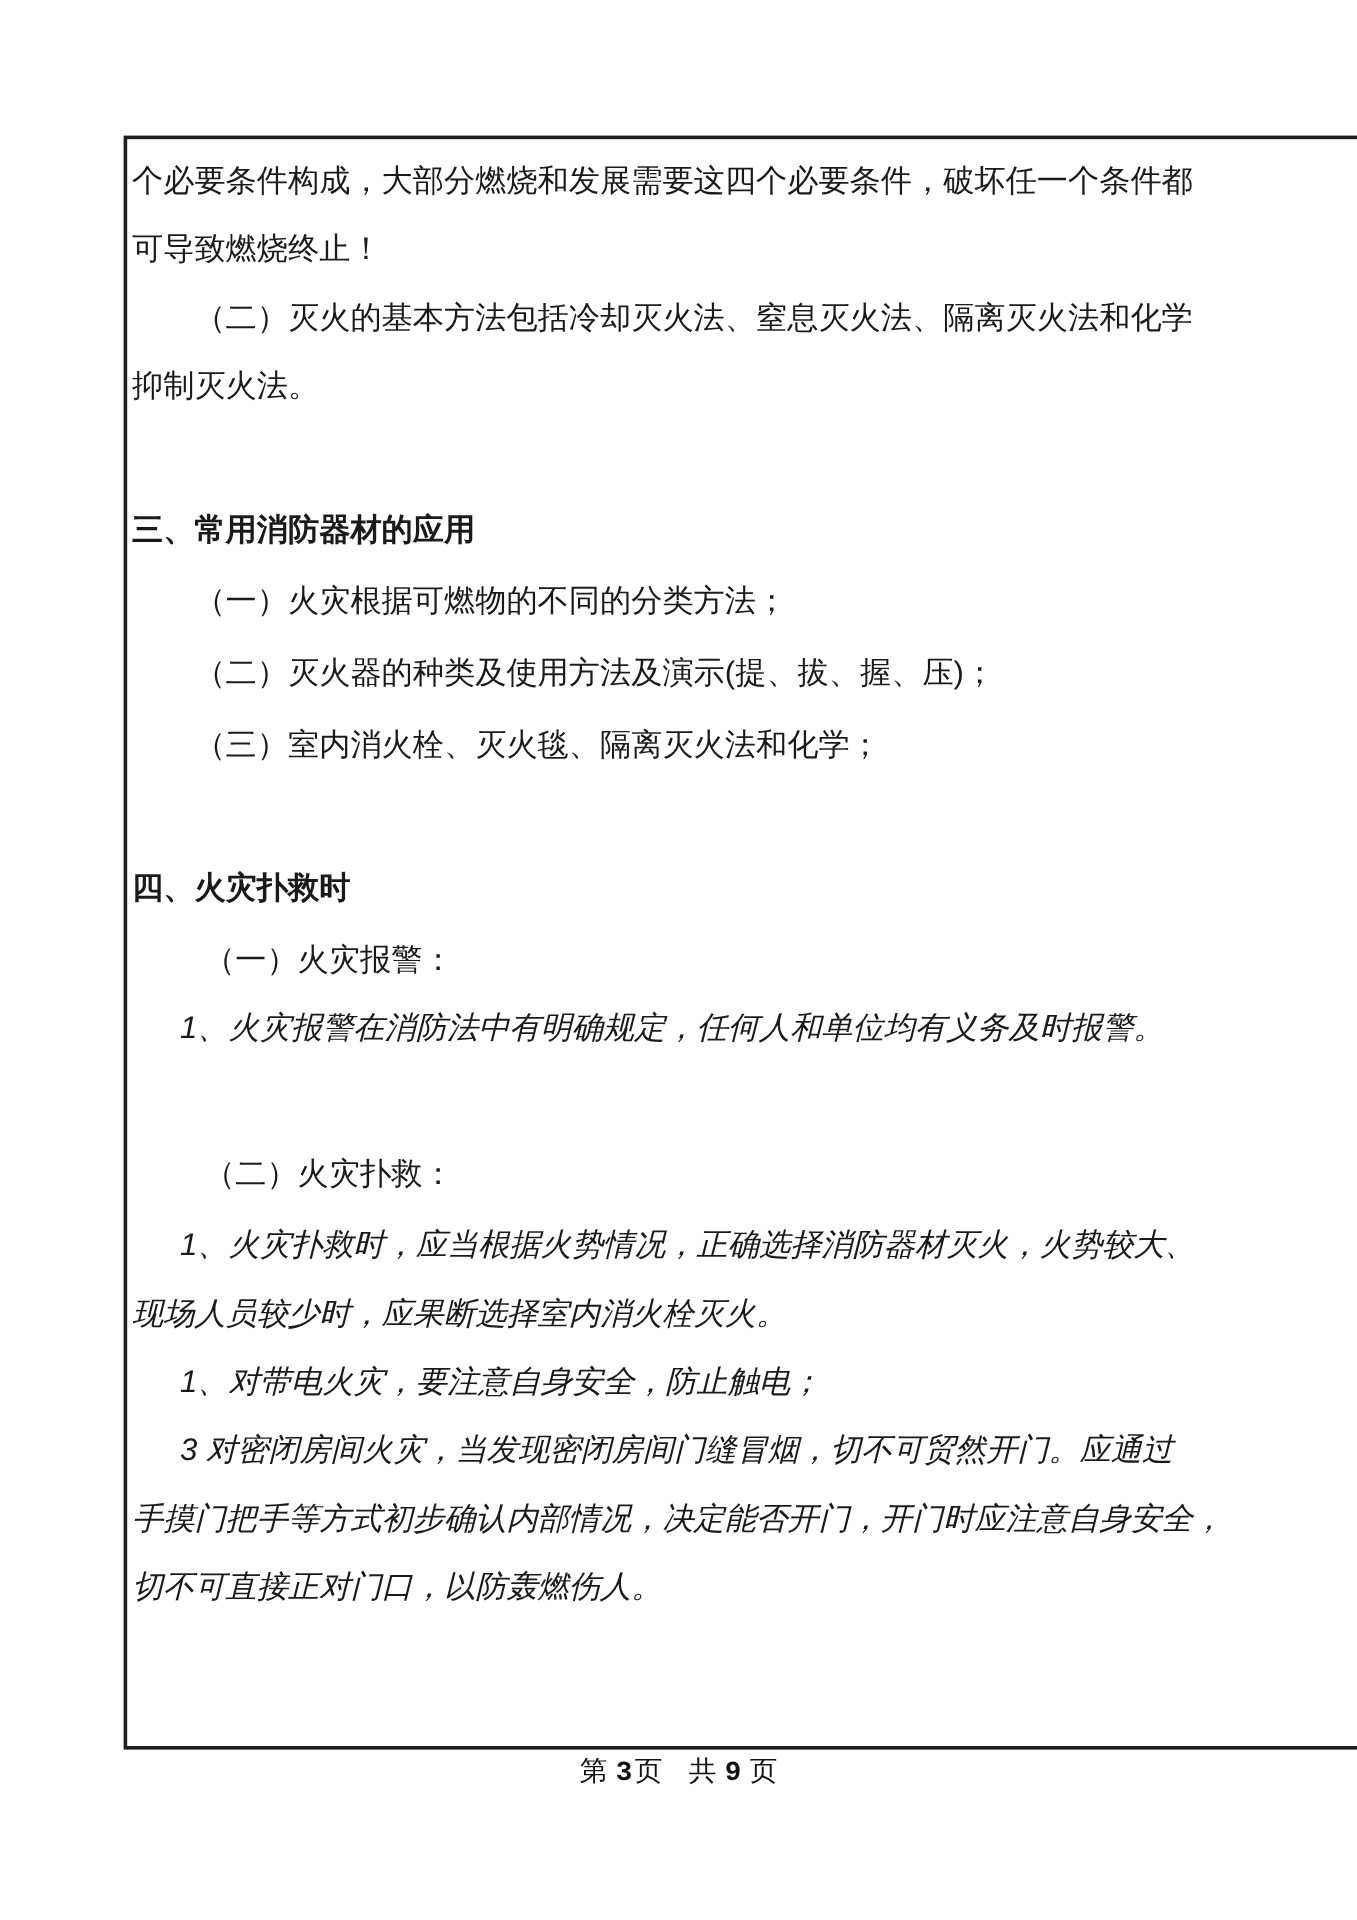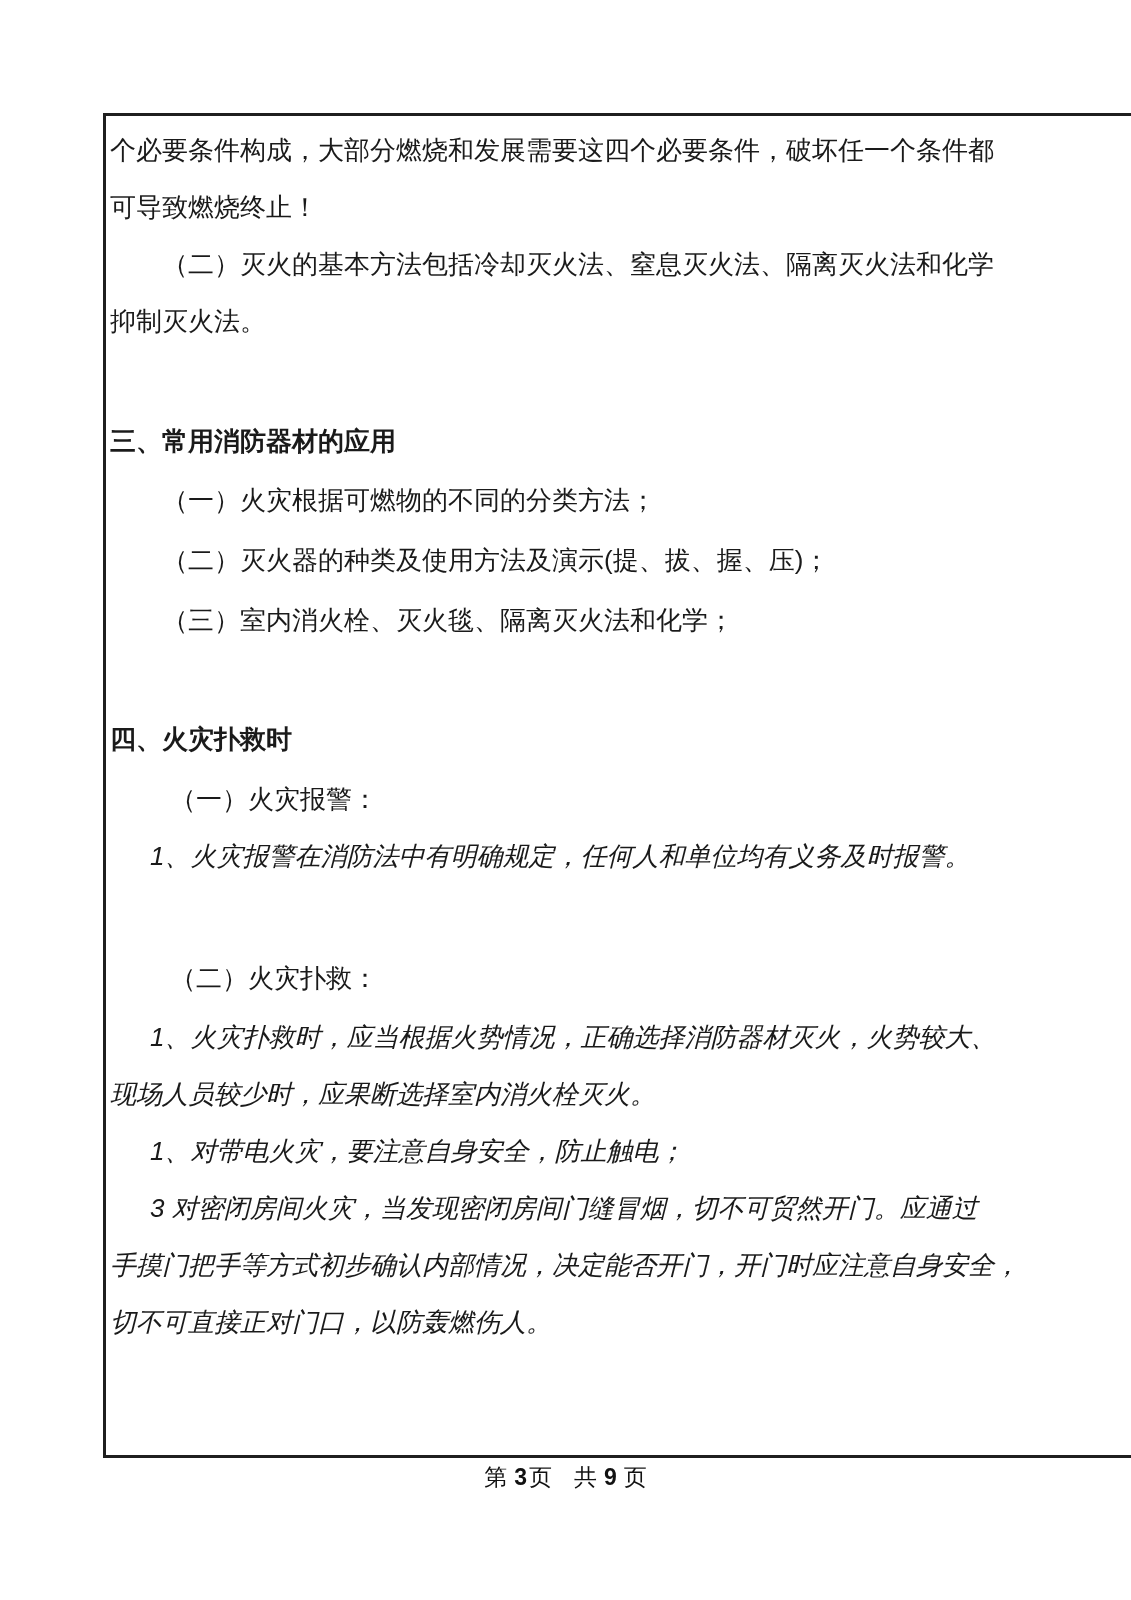--- a/index.html
+++ b/index.html
@@ -42,21 +42,21 @@
   .gap-section2 { margin-top: 62px; }
   .gap-sub { margin-top: 65px; }         
   .mt2 { margin-top: 2px; }
   .mt3 { margin-top: 3px; }
   .footer {
     position: absolute;
     left: 0;
     top: 1462px;
     width: 1131px;
     text-align: center;
-    font-family: Liberation Sans, sans-serif;
+    font-family: Liberation Mono, monospace;
     font-size: 23px;
     line-height: 30px;
     color: #111111;
   }
   .footer .num { font-weight: bold; padding: 0 2px; }
   .footer .w-gap { margin-left: 22px; }
   .footer .s-gap { margin-left: 5px; }
 </style>
 </head>
 <body>

